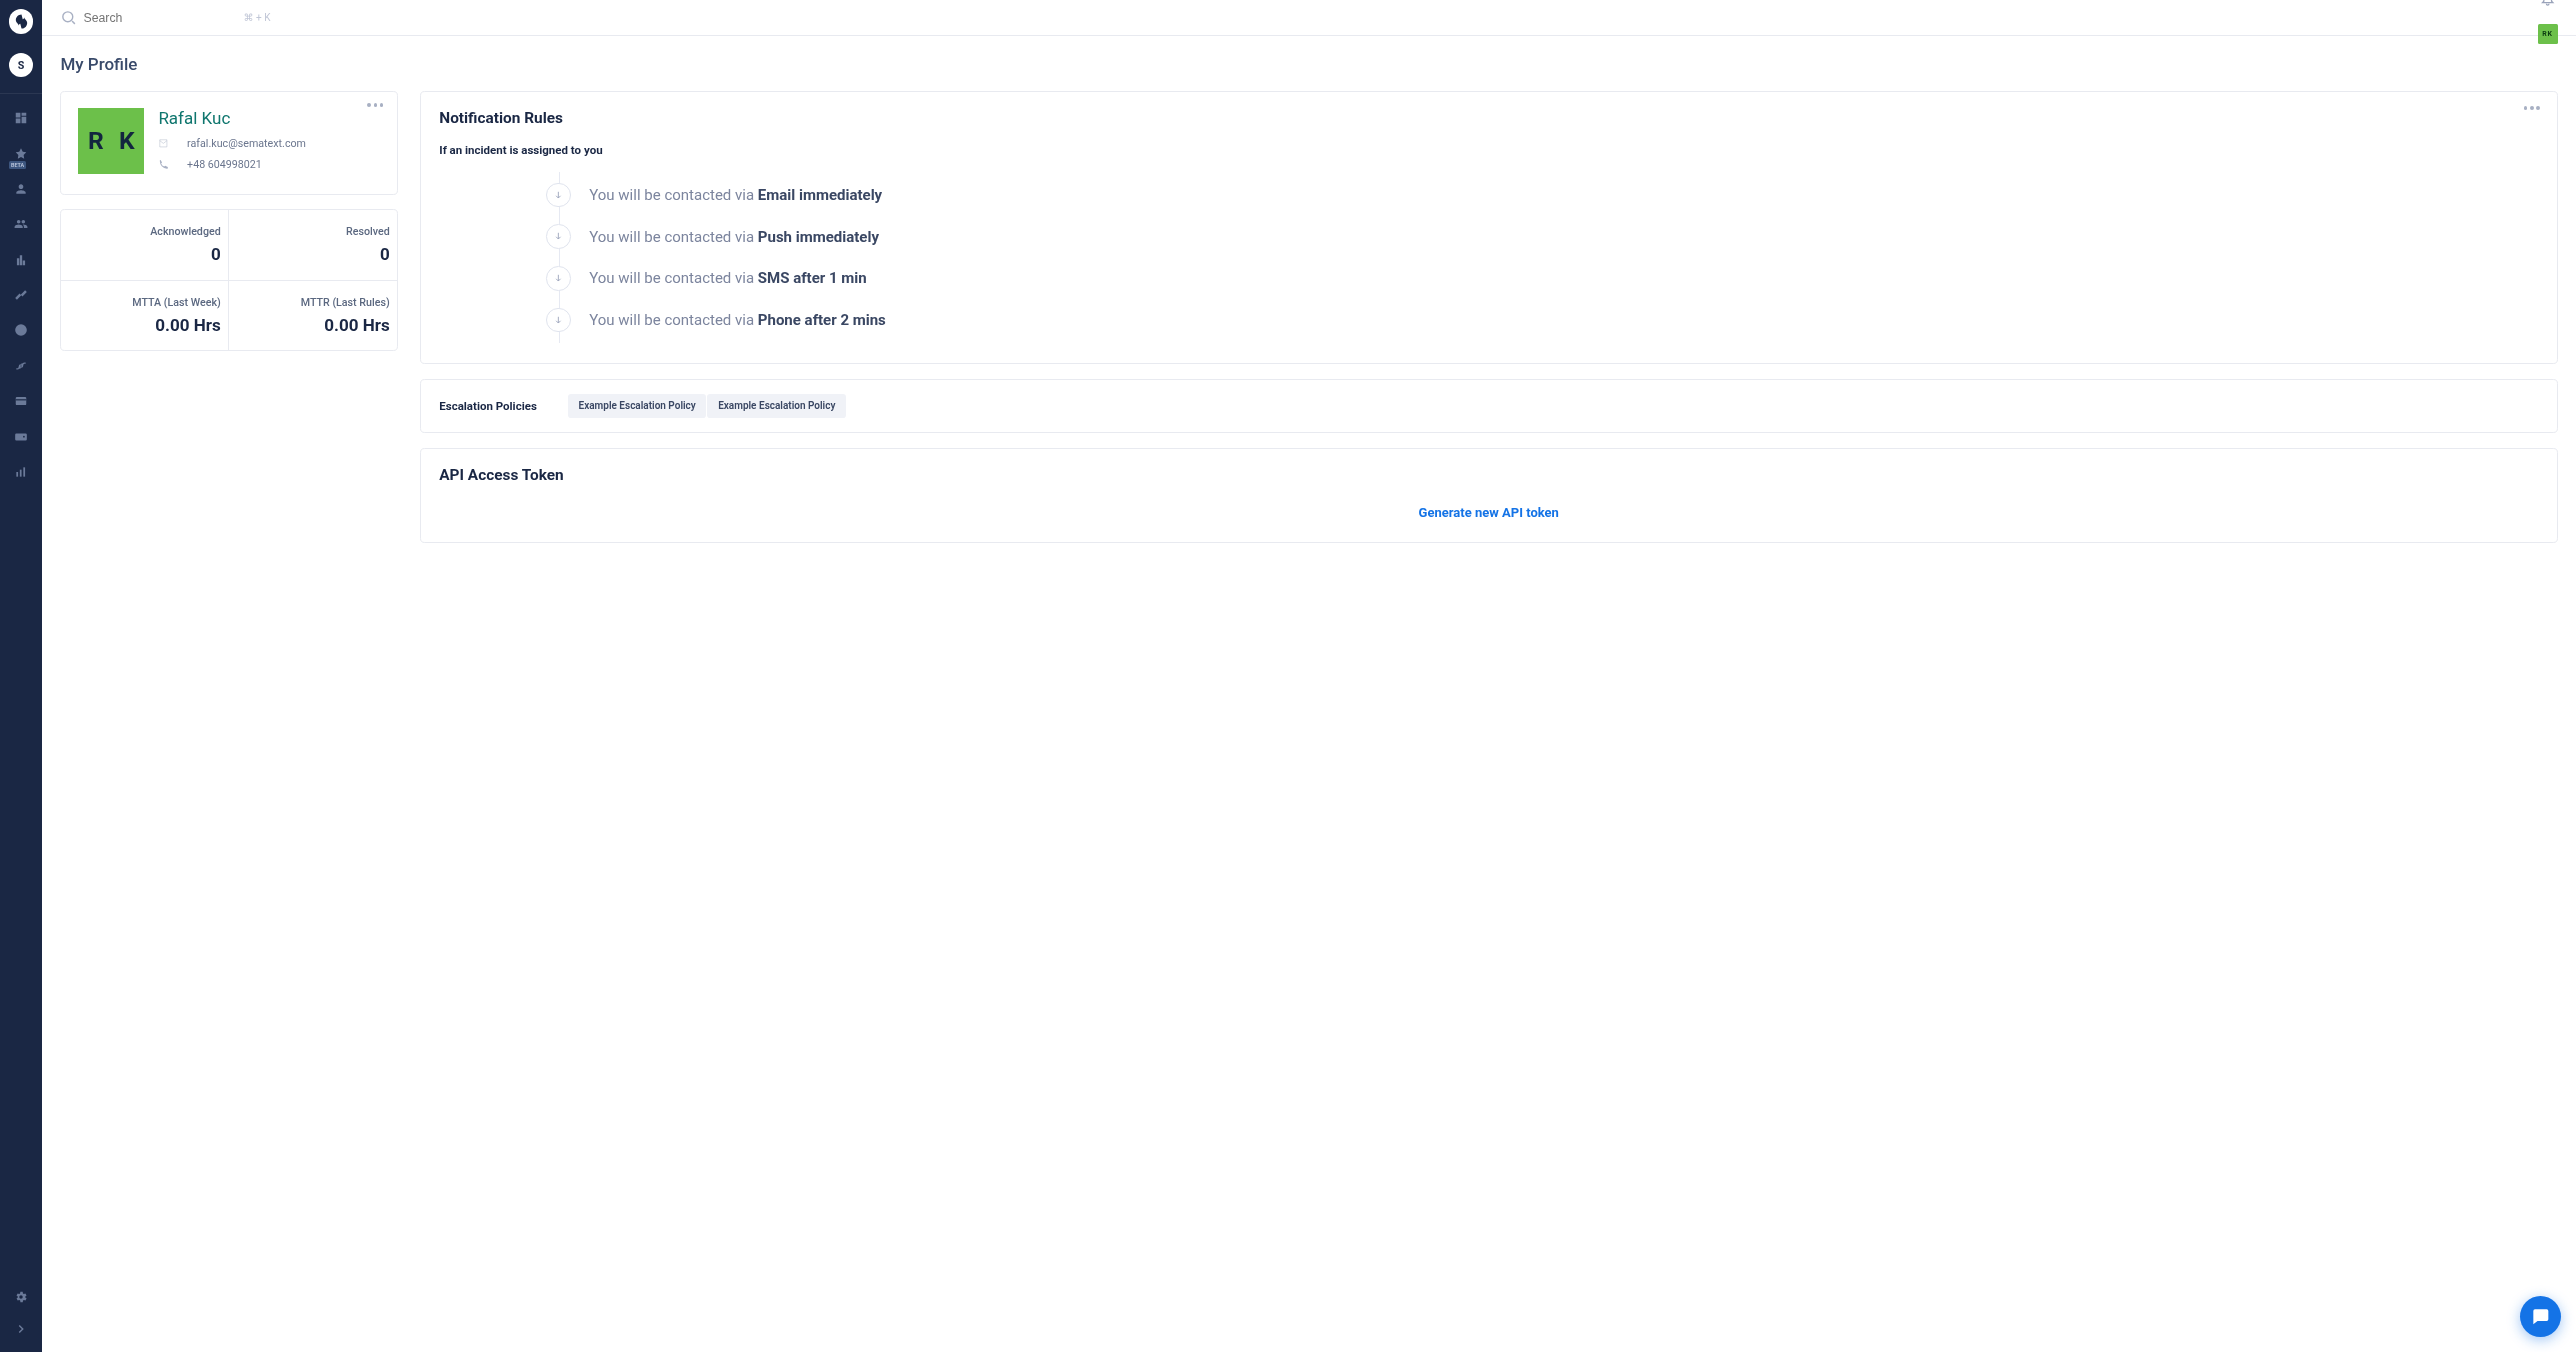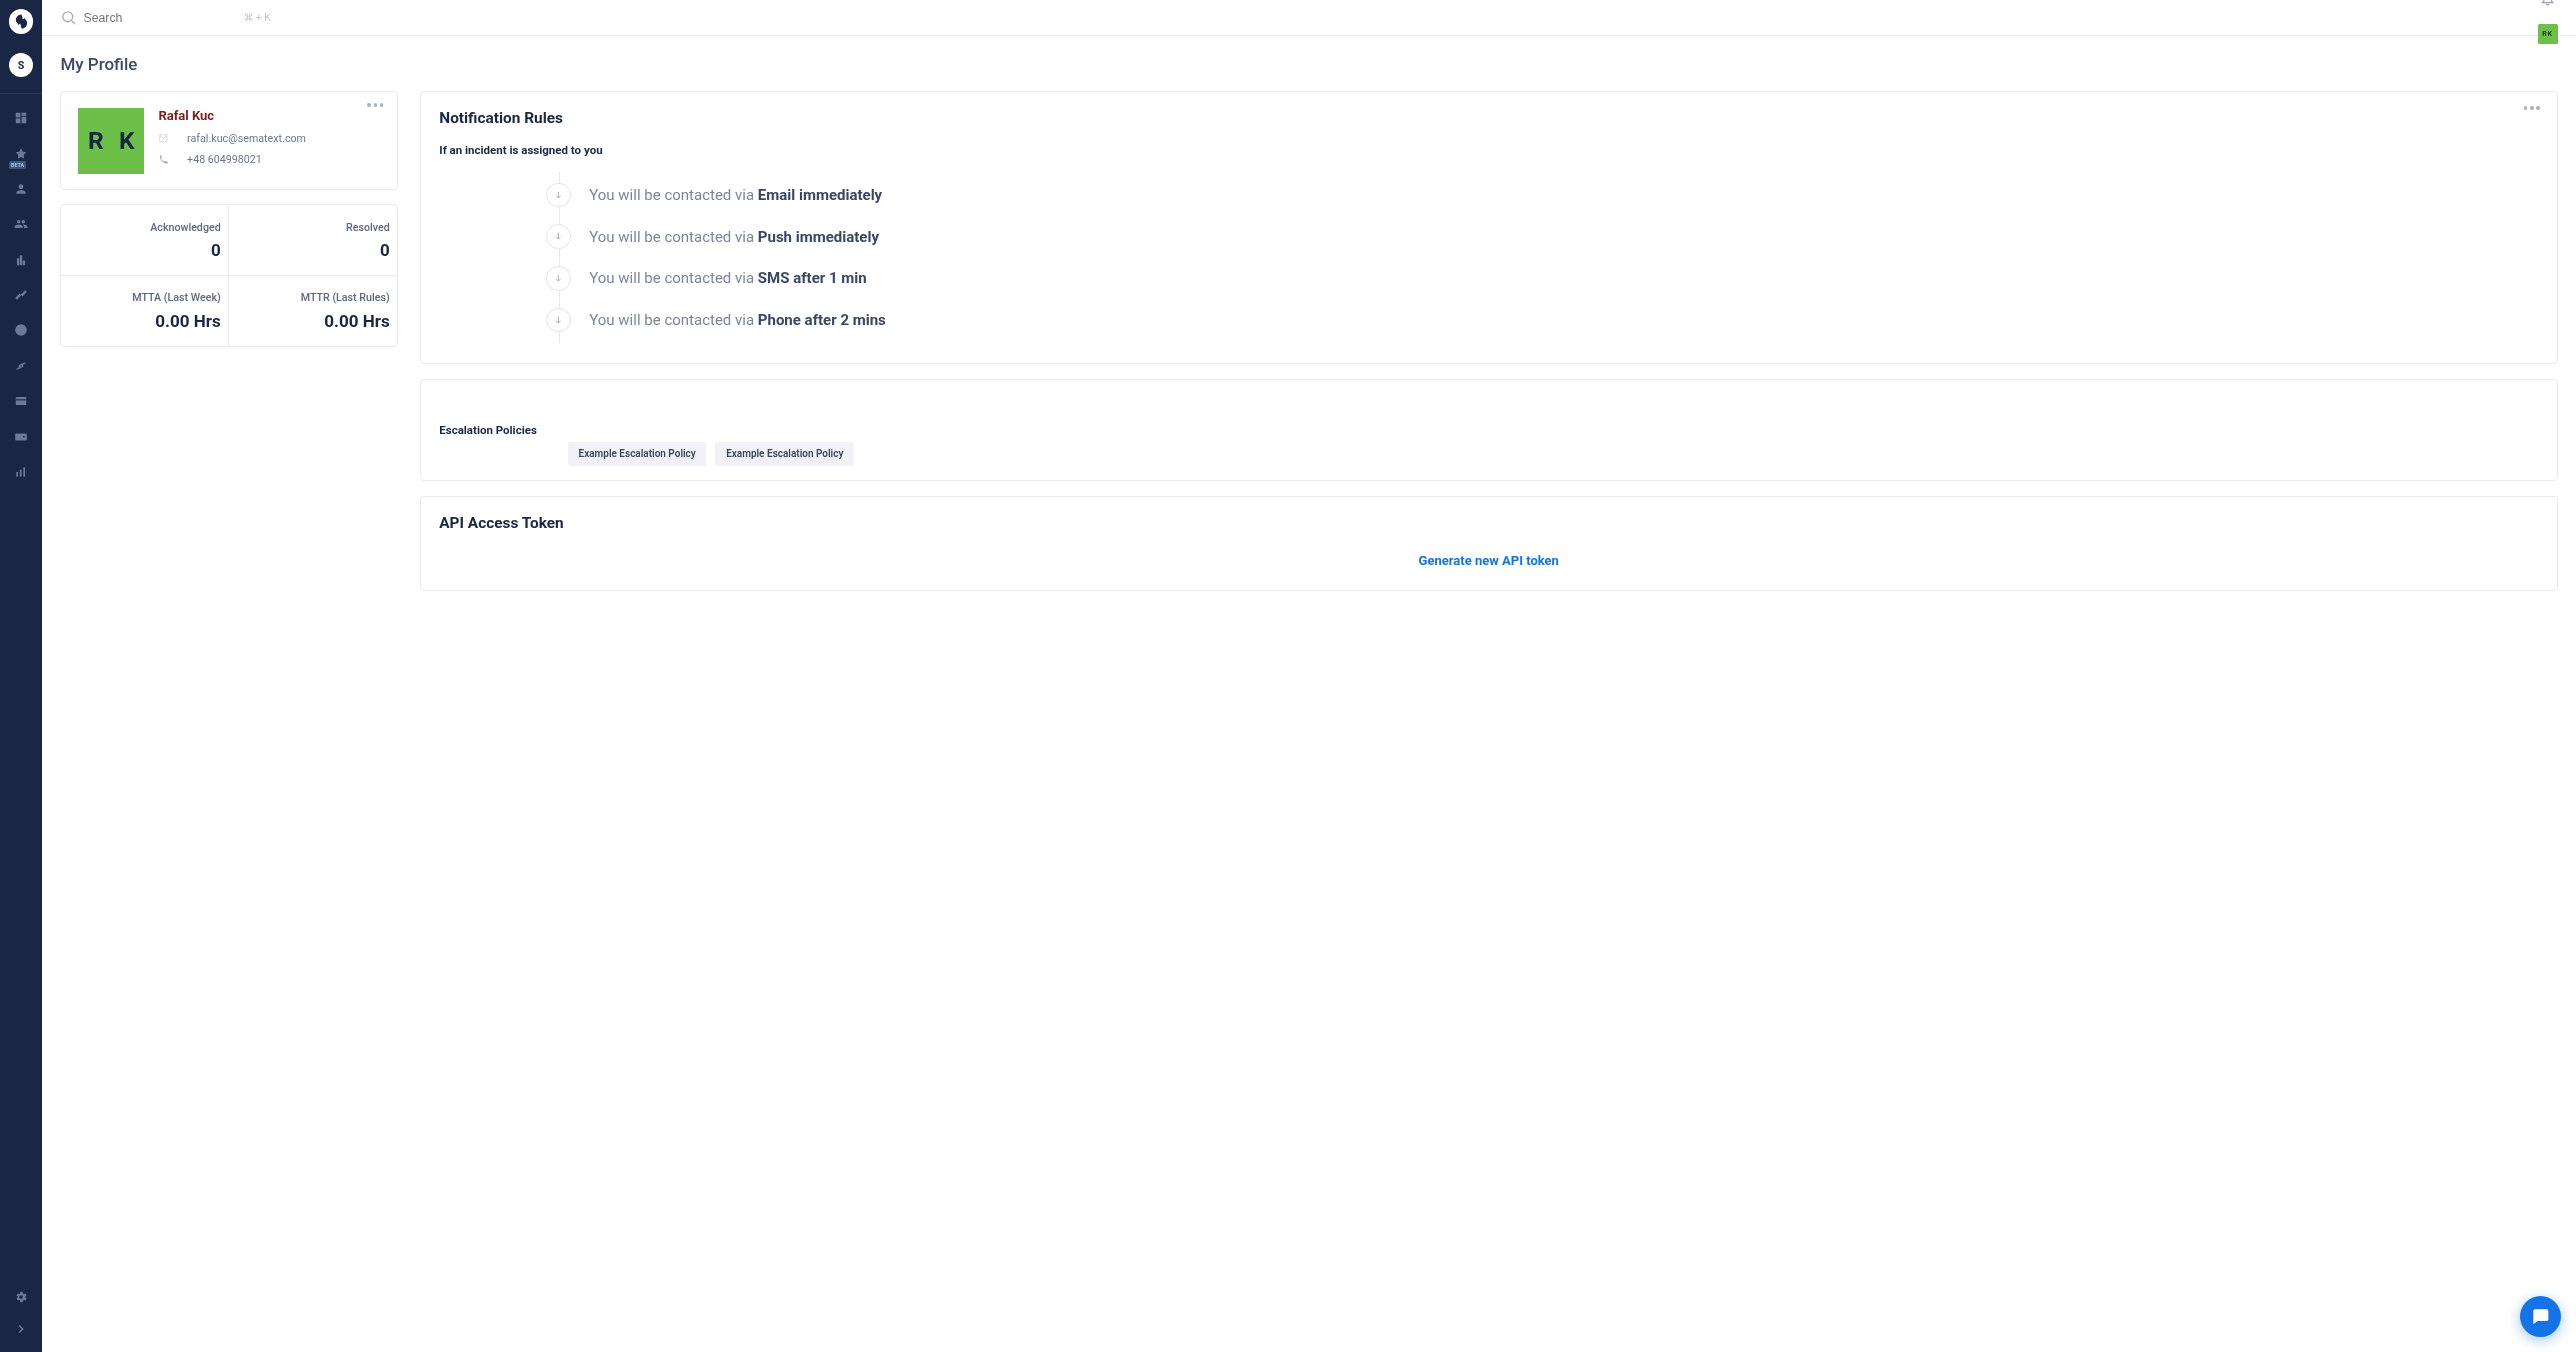--- a/index.html
+++ b/index.html
@@ -39,21 +39,21 @@
 
 .grid { display: flex; gap: 21.5px; align-items: flex-start; }
 .col-left { width: 338px; flex-shrink: 0; }
 .col-right { flex: 1; border-radius: 7px; }
 
 .card { border: 0.8px solid #e8eaf0; border-radius: 4.6px; background: #fff; }
 
 
 .profile-card { padding: 15.4px 17px; position: relative; display: flex; gap: 14px; }
 .big-avatar { width: 66px; height: 66px; background: #6cc04a; color: #13263f; display: flex; align-items: center; justify-content: center; font-size: 24.6px; font-weight: 700; letter-spacing: 4.6px; padding-left:4.6px; flex-shrink: 0; }
-.profile-info .name { font-size: 13px; font-weight: 700; color: #7f1d1d; margin-bottom: 9.2px; }
+.profile-info .name { font-size: 17px; font-weight: 400; color: #0f766e; margin-bottom: 9.2px; }
 .profile-info .contact-row { display: flex; align-items: center; gap: 18px; color: #6b768e; font-size: 10.7px; margin-bottom: 7.7px; }
 .profile-info .contact-row svg { width: 10.7px; height: 10.7px; color: #a8b0c3;}
 .more-btn { position: absolute; top: 10.7px; right: 14px; color: #a8b0c3; cursor: pointer; display:flex; gap:2.3px;}
 .more-btn span { width:3.8px; height:3.8px; border-radius:50%; background:#a8b0c3;}
 
 
 .stats-card { margin-top: 14px; display: grid; grid-template-columns: 1fr 1fr; }
 .stat-cell { padding: 15.4px 7.7px; text-align: right; border-bottom: 0.8px solid #e8eaf0; border-right: 0.8px solid #e8eaf0; }
 .stat-cell:nth-child(2n) { border-right: none; }
 .stat-cell:nth-child(3), .stat-cell:nth-child(4) { border-bottom: none; }
@@ -68,21 +68,21 @@
 .step { display: flex; align-items: center; gap: 18.4px; position: relative; }
 .step-icon { width: 24.6px; height: 24.6px; border: 0.8px solid #e0e4ee; border-radius: 50%; background: #fff; display: flex; align-items: center; justify-content: center; color: #9aa3ba; z-index:1; flex-shrink:0;}
 .step-icon svg { width: 10.7px; height: 10.7px; }
 .step-text { font-size: 15px; color: #7c859e; }
 .step-text strong { color: #3a4763; font-weight: 700; }
 .connector { width: 0.8px; height: 17px; background: #e6e9f2; margin-left: 12.3px; }
 
 
 .escalation-card { padding: 14px 18.4px; display: flex; align-items: center; gap: 31px; margin-bottom:15.4px;}
 .escalation-card .label { font-size: 11.5px; font-weight: 700; color: #1a2744; }
-.chips { display: flex; gap: 9px; margin-top: 48px; }
+.chips { display: flex; gap: 1px; }
 .chip { background: #f0f2f7; color: #3a4763; font-size: 10px; font-weight: 600; padding: 6.1px 10.7px; border-radius: 3.1px; cursor: pointer; }
 
 
 .api-card { padding: 17px 18.4px 21.5px; }
 .api-link { text-align: center; color: #1473e6; font-size: 13px; font-weight: 700; margin-top: 21.5px; cursor: pointer; }
 
 
 .chat-bubble { position: fixed; bottom: 15.4px; right: 15.4px; width: 41px; height: 41px; border-radius: 50%; background: #1473e6; display: flex; align-items: center; justify-content: center; color: #fff; cursor: pointer; box-shadow: 0 3.1px 12.3px rgba(20,115,230,0.4);}
 .chat-bubble svg { width: 20px; height: 20px; }
 </style>

